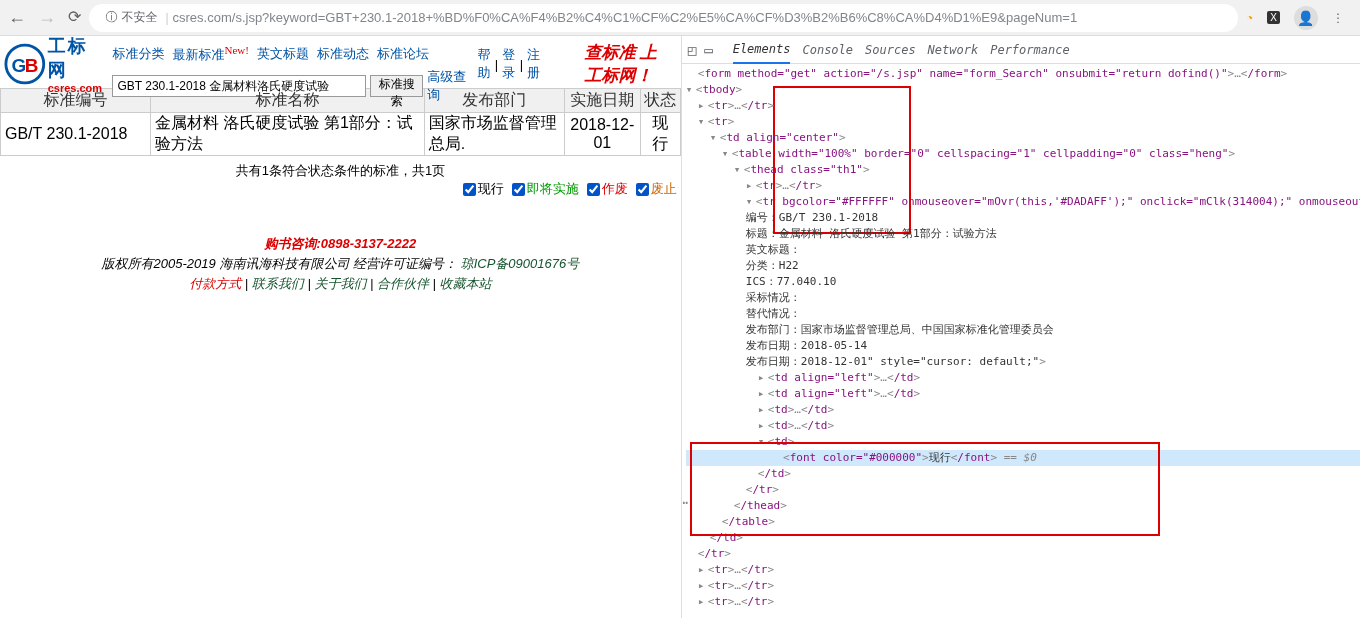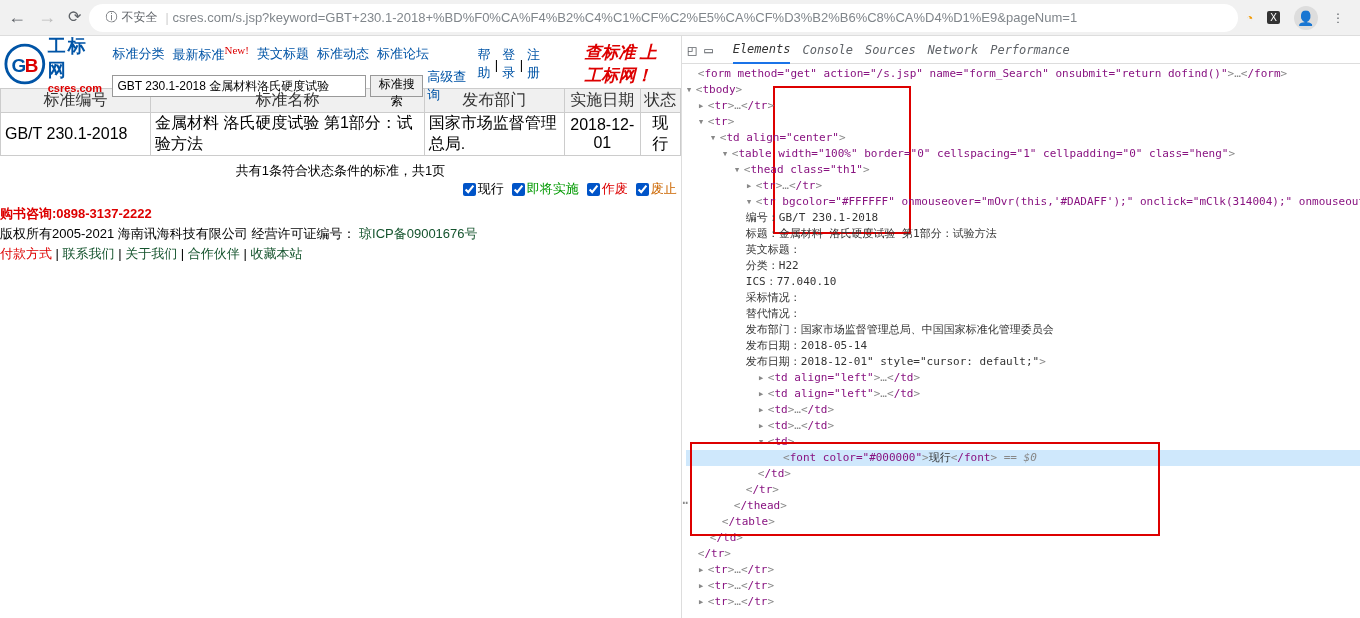--- a/index.html
+++ b/index.html
@@ -45,21 +45,21 @@
 .tbl td { border: 1px solid #ccc; height: 24px; padding: 0 4px; }
 .tbl .c { text-align: center; }
 .status-row { padding: 6px 4px; font-size: 13px; display: flex; align-items: center; flex-direction: column; }
 .status-row .cks { margin-left: auto; display: flex; gap: 8px; align-items: center; }
 .ck { display: flex; align-items: center; gap: 2px; }
 .ck input { accent-color: #0054c8; }
 .green { color: #090; }
 .red { color: #d00; }
 .orange { color: #c60; }
 
-.footer { line-height: 20px; font-size: 13px; }
+.footer { text-align: center; margin-top: 30px; line-height: 20px; font-size: 13px; font-style: italic; }
 .footer .hot { color: #d00; font-weight: bold; }
 .footer a { color: #14532d; text-decoration: none; }
 
 .red-box1 { position: absolute; border: 2px solid #d00; left: 773px; top: 50px; width: 138px; height: 148px; pointer-events: none; }
 
 
 .dt-top { height: 28px; border-bottom: 1px solid #ddd; display: flex; align-items: center; padding: 0 6px; gap: 12px; font-size: 12px; color: #5f6368; }
 .dt-top .tab { cursor: pointer; font-style: italic; }
 .dt-top .active { color: #333; border-bottom: 2px solid #1a73e8; padding-bottom: 6px; margin-bottom: -7px; }
 .dt-icons { display: flex; gap: 8px; margin-right: 8px; color: #5f6368; font-size: 14px; }
@@ -183,21 +183,21 @@
         <label class="ck orange">
             <input type="checkbox" checked="" style="">
             <span>废止</span>
           </label>
       </div>
     </div>
 
     <div class="footer">
       <div class="hot">购书咨询:0898-3137-2222</div>
       <div>
-        <span>版权所有2005-2021 海南讯海科技有限公司 经营许可证编号：</span>
+        <span>版权所有2005-2019 海南讯海科技有限公司 经营许可证编号：</span>
         <a>琼ICP备09001676号</a>
       </div>
       <div>
         <a class="red" style="color:#d00">付款方式</a> |
         <a>联系我们</a> |
         <a>关于我们</a> |
         <a>合作伙伴</a> |
         <a>收藏本站</a>
       </div>
     </div>

